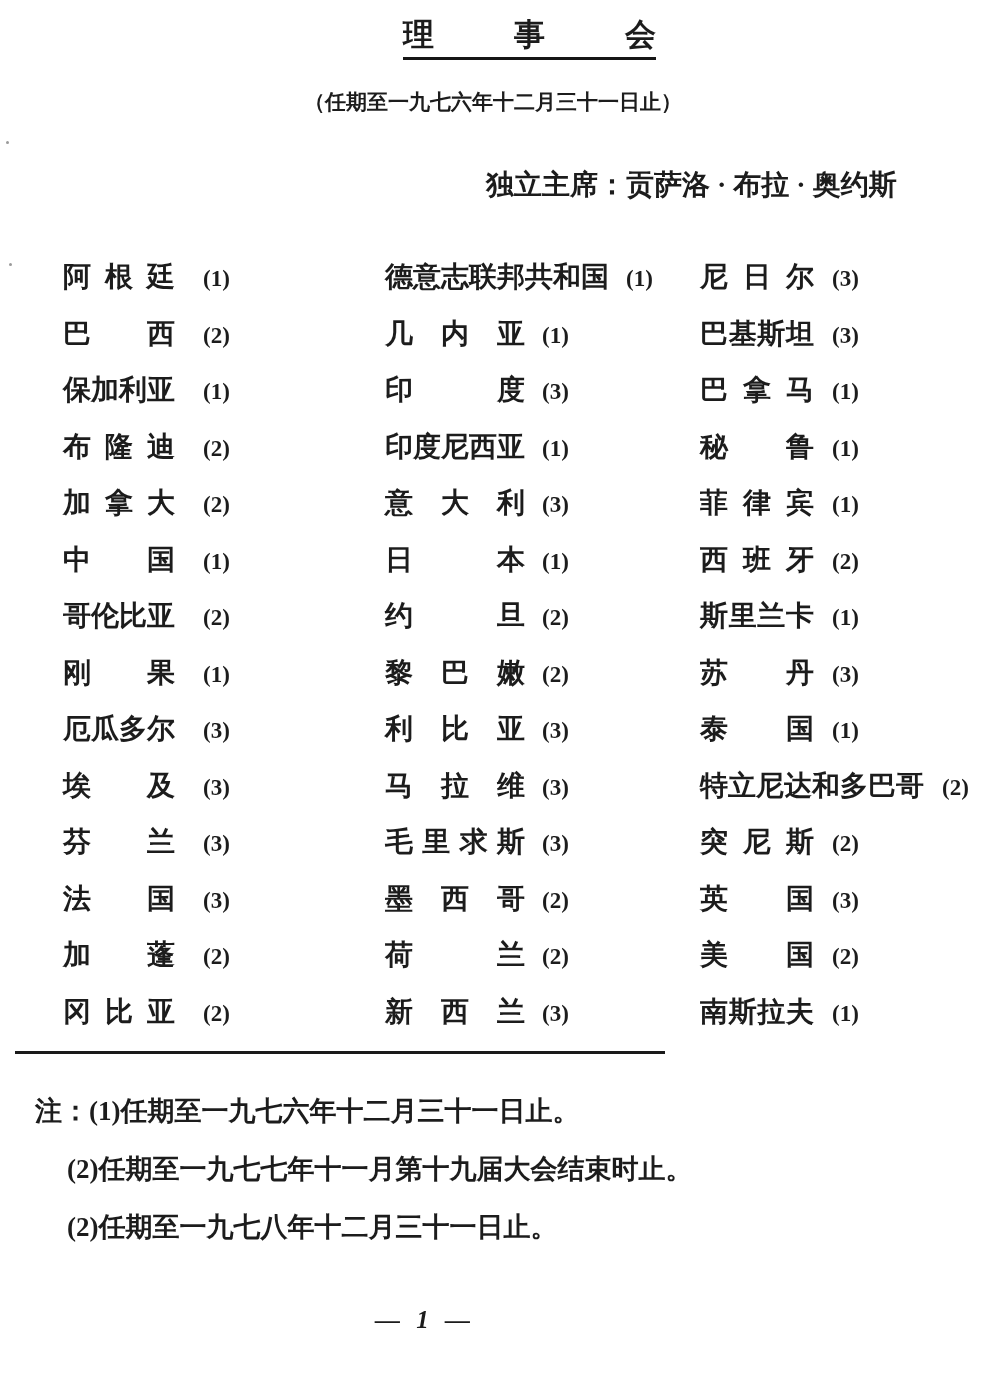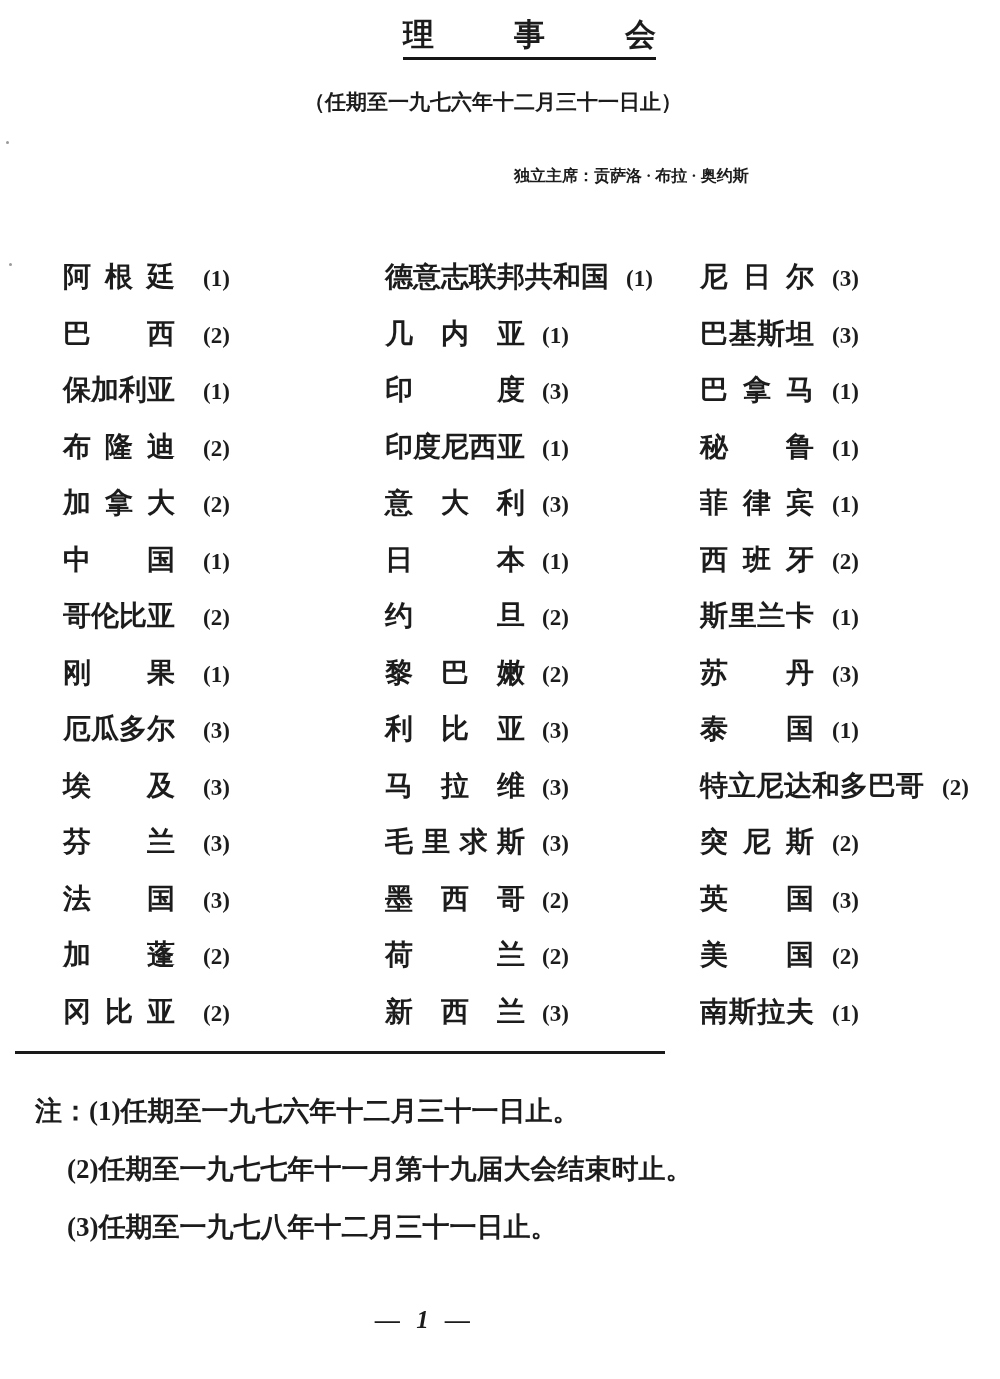--- a/index.html
+++ b/index.html
@@ -21,21 +21,21 @@
     display:inline-flex;justify-content:space-between;
     font-size:31px;font-weight:700;line-height:34px;
     border-bottom:3px solid #161616;padding-bottom:5px;
   }
   .subtitle{
     position:absolute;left:281px;top:88px;
     font-size:21px;font-weight:700;letter-spacing:0px;white-space:nowrap;margin-left:23px;
   }
   .chairman{
     position:absolute;left:486px;top:166px;
-    font-size:16px;font-weight:700;white-space:nowrap;margin-left:28px;
+    font-size:28px;font-weight:700;white-space:nowrap;
   }
   
   .col{position:absolute;top:262px;}
   .col.c0{left:63px;}
   .col.c1{left:385px;}
   .col.c2{left:700px;}
   .row{
     height:56.5px;
     display:flex;align-items:baseline;
     white-space:nowrap;
@@ -431,20 +431,20 @@
         </span>
         <span class="term">(1)</span>
       </div>
     </div>
 
   <div class="rule"></div>
 
   <div class="notes">
     <div class="note-line">注：(1)任期至一九七六年十二月三十一日止。</div>
     <div class="note-line indent">(2)任期至一九七七年十一月第十九届大会结束时止。</div>
-    <div class="note-line indent">(3)任期至一九七八年十二月三十一日止。</div>
+    <div class="note-line indent">(2)任期至一九七八年十二月三十一日止。</div>
   </div>
 
   <div class="page-number">— 1 —</div>
 
   <div class="speck s1"></div>
   <div class="speck s2"></div>
 </div>
 
 </body></html>

